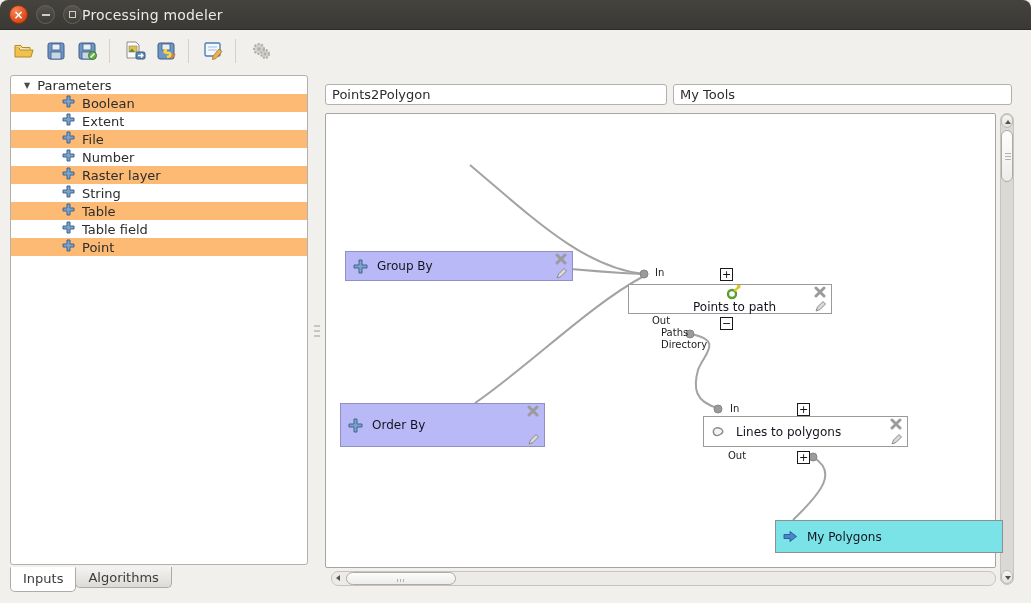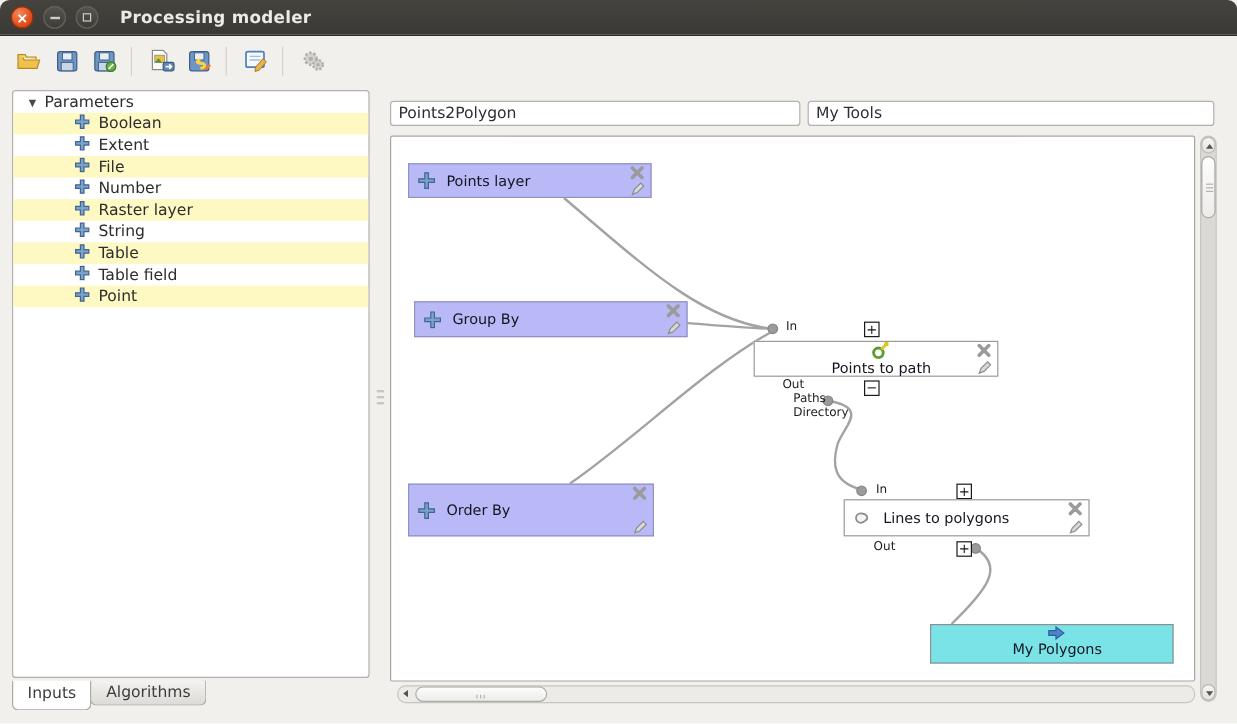--- a/index.html
+++ b/index.html
@@ -10,34 +10,34 @@
   .titlebar { position:absolute; left:0; top:0; width:1031px; height:30px;
     background:linear-gradient(#45433e,#3b3935); border-radius:8px 8px 0 0;
     display:flex; align-items:center; border-bottom:1px solid #2c2b27; }
   .winbtn { width:19px; height:19px; border-radius:50%; margin-left:8px; position:relative; }
   .winbtn.close { background:radial-gradient(circle at 35% 30%, #f4875c, #dd4814 70%); border:1px solid #93300c; margin-left:9px; }
   .winbtn.minmax { background:linear-gradient(#56534c,#3e3c37); border:1px solid #66635b; }
   .winbtn .sym { position:absolute; left:50%; top:50%; transform:translate(-50%,-50%); color:#efece7; font-size:11px; line-height:1; }
   .winbtn.close .sym { font-weight:bold; font-size:12px; color:#fff; }
   .winbtn.minmax .sq { position:absolute; left:5px; top:5px; width:7px; height:7px; border:1.5px solid #cfccc5; }
   .winbtn.minmax .dash { position:absolute; left:5px; top:8px; width:8px; height:2px; background:#cfccc5; }
-  .title-text { color:#edeae5; font-weight:bold; font-size:14px; margin-left:18px; letter-spacing:.2px; }
+  .title-text { color:#edeae5; font-weight:normal; font-size:14px; letter-spacing:.2px; }
 
   
   .toolbar { position:absolute; left:0; top:30px; width:1031px; height:42px; display:flex; align-items:center; }
   .tbtn { width:28px; height:28px; margin-left:4px; display:flex; align-items:center; justify-content:center; border-radius:3px; }
   .tbtn:first-child { margin-left:10px; }
   .tsep { width:1px; height:24px; background:#d4d2cd; margin:0 7px; }
   .tbtn svg { display:block; }
 
   
   .left-panel { position:absolute; left:10px; top:75px; width:298px; height:490px;
     background:#ffffff; border:1px solid #b4b1ac; border-radius:3px; overflow:hidden; }
   .tree-row { position:relative; height:18px; display:flex; align-items:center; font-size:13px; color:#2d2d2d; }
-  .tree-row.alt { background:#fef9c3; }
+  .tree-row.alt { background:#fdba74; }
   .tree-root-caret { margin-left:13px; font-size:8px; color:#4a4a4a; }
   .tree-root-label { margin-left:7px; }
   .tree-plus { margin-left:51px; }
   .tree-label { margin-left:7px; }
 
   
   .tabs { position:absolute; left:10px; top:567px; display:flex; align-items:flex-start; }
   .tab { font-size:13px; color:#3c3c3c; padding:3px 12px 5px 12px; border:1px solid #aeaba6; border-top:none;
     border-radius:0 0 5px 5px; background:linear-gradient(#f4f3f1,#dddbd7); height:21px; }
   .tab.active { background:#ffffff; height:25px; z-index:2; border-top:1px solid #fff; margin-right:-1px; }
@@ -246,38 +246,20 @@
       <path d="M 223 153 C 264 157, 294 159, 317 160" fill="none" stroke="#a3a3a3" stroke-width="2"></path>
       <path d="M 149 289 C 204 251, 264 191, 318 162" fill="none" stroke="#a3a3a3" stroke-width="2"></path>
       <path d="M 364 220 C 399 226, 377 241, 372 256 C 367 274, 369 288, 392 294" fill="none" stroke="#a3a3a3" stroke-width="2"></path>
       <path d="M 487 343 C 512 358, 496 378, 467 406" fill="none" stroke="#a3a3a3" stroke-width="2"></path>
       <circle cx="318" cy="160" r="4" fill="#9b9b9b" stroke="#868686"></circle>
       <circle cx="364" cy="220" r="4" fill="#9b9b9b" stroke="#868686"></circle>
       <circle cx="392" cy="295" r="4" fill="#9b9b9b" stroke="#868686"></circle>
       <circle cx="487" cy="343" r="4" fill="#9b9b9b" stroke="#868686"></circle>
     </svg>
 
-    <div class="node inode" style="left:14px; top:22px; width:203px; height:29px;">
-      <span class="nicon">
-          <svg width="15" height="15">
-            <path d="M6 1h3v5h5v3H9v5H6V9H1V6h5z" fill="#7ba2cc" stroke="#40658e" stroke-width="1"></path>
-          </svg>
-        </span>
-      <span class="nlabel">Points layer</span>
-      <span class="nbtn del">
-          <svg width="12" height="12">
-            <path d="M2 2 L10 10 M10 2 L2 10" stroke="#9b9b9b" stroke-width="3" stroke-linecap="round"></path>
-          </svg>
-        </span>
-      <span class="nbtn edit">
-          <svg width="13" height="13">
-            <path d="M2 11 L3.5 7 L9 1.5 L11.5 4 L6 9.5 Z" fill="#d9d9d9" stroke="#8c8c8c"></path>
-          </svg>
-        </span>
-    </div>
 
     <div class="node inode" style="left:19px; top:137px; width:228px; height:30px;">
       <span class="nicon">
           <svg width="15" height="15">
             <path d="M6 1h3v5h5v3H9v5H6V9H1V6h5z" fill="#7ba2cc" stroke="#40658e" stroke-width="1"></path>
           </svg>
         </span>
       <span class="nlabel">Group By</span>
       <span class="nbtn del">
           <svg width="12" height="12">
@@ -353,21 +335,21 @@
         </span>
       <span class="nbtn edit">
           <svg width="13" height="13">
             <path d="M2 11 L3.5 7 L9 1.5 L11.5 4 L6 9.5 Z" fill="#d9d9d9" stroke="#8c8c8c"></path>
           </svg>
         </span>
     </div>
     <span class="port-label" style="left:402px; top:336px;">Out</span>
     <div class="pm-box" style="left:471px; top:337px;">+</div>
 
-    <div class="node onode" style="left:449px; top:406px; width:203px; height:33px;flex-direction:column;">
+    <div class="node onode" style="left:449px; top:406px; width:228px; height:33px;">
       <span class="nicon">
           <svg width="15" height="13">
             <path d="M1 4.5 h6 V1.5 l6.5 5 L7 11.5 V8.5 H1 z" fill="#4a86c8" stroke="#2f5f9e"></path>
           </svg>
         </span>
       <span class="nlabel">My Polygons</span>
     </div>
   </div>
 
   <div class="vscroll">

